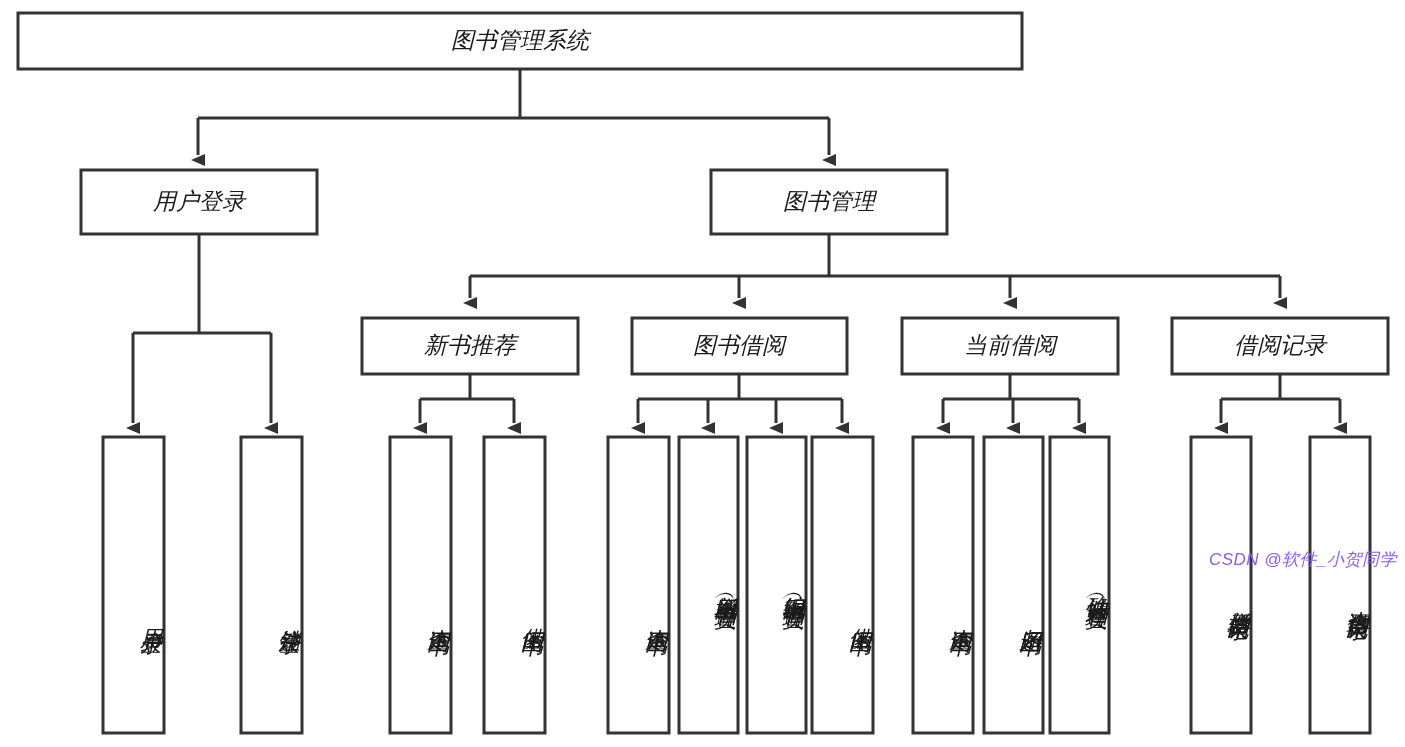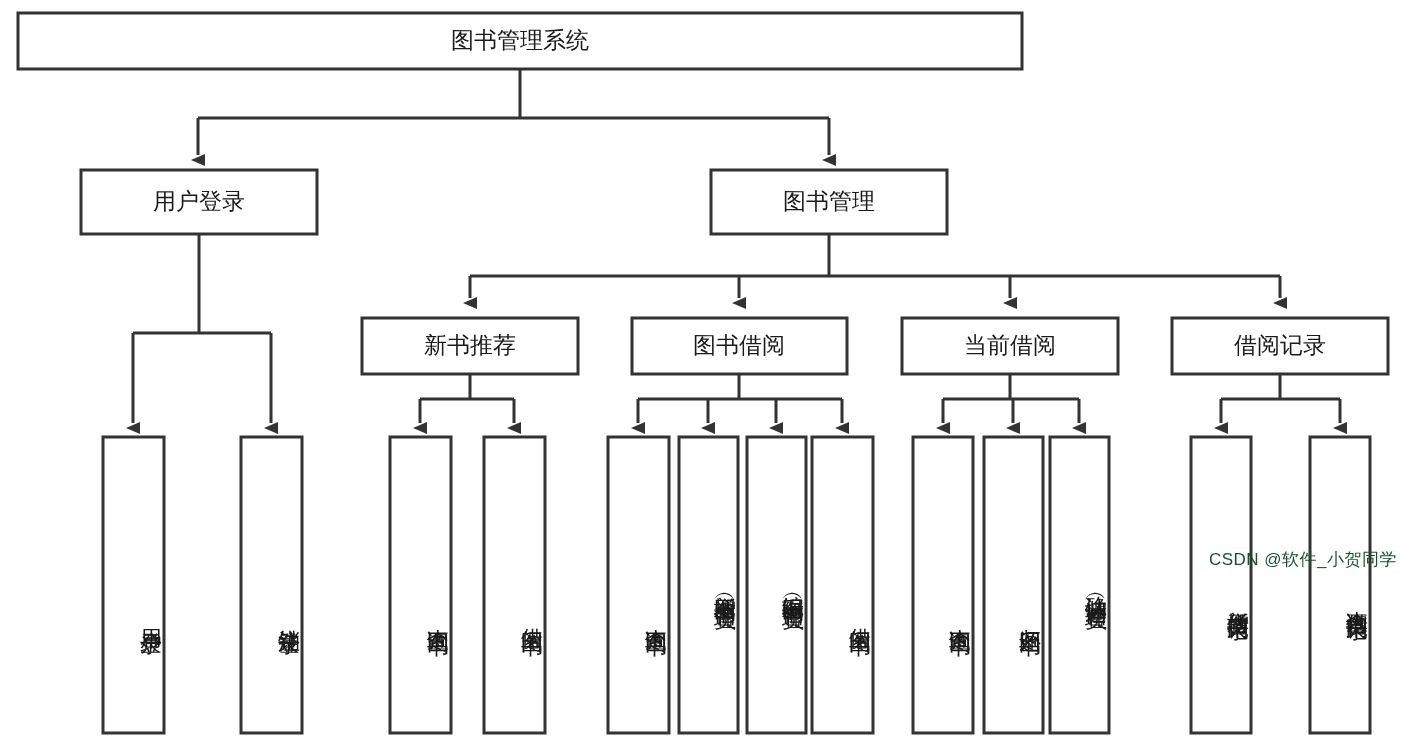--- a/index.html
+++ b/index.html
@@ -1,21 +1,21 @@
 <!DOCTYPE html>
 <html><head>
 <meta charset="utf-8">
 <style>
   html,body{margin:0;padding:0;background:#ffffff;}
   body{
     width:1405px;height:747px;
     font-family:"Liberation Sans","DejaVu Sans",sans-serif;
     overflow:hidden;
   }
-  #diagram-root{position:relative;width:1405px;height:577px;background:#fff;}
+  #diagram-root{position:relative;width:1405px;height:577px;background:#fff;font-style:italic;}
   svg#tree{position:absolute;left:0;top:0;width:1405px;height:747px;display:block;}
   .node-box{fill:#ffffff;stroke:#333333;stroke-width:3;}
   .connector{stroke:#333333;stroke-width:3;fill:none;stroke-linecap:butt;}
   .arrow-head{fill:#333333;stroke:none;}
   .node-label{
     font-family:"Liberation Sans","DejaVu Sans",sans-serif;
     fill:#1a1a1a;
     text-anchor:middle;
     dominant-baseline:middle;
   }
@@ -32,21 +32,21 @@
     color:#1a1a1a;
     letter-spacing:2px;
     white-space:nowrap;
     pointer-events:none;
   }
   .watermark{
     position:absolute;
     right:8px;bottom:6px;
     font-family:"Liberation Sans","DejaVu Sans",sans-serif;
     font-size:17px;
-    color:#14532d;
+    color:#8b5cf6;
     letter-spacing:0.5px;
     white-space:nowrap;
   }
 </style>
 </head>
 <body>
 
 <div id="diagram-root">
 
   <svg id="tree" viewBox="0 0 1405 747">

